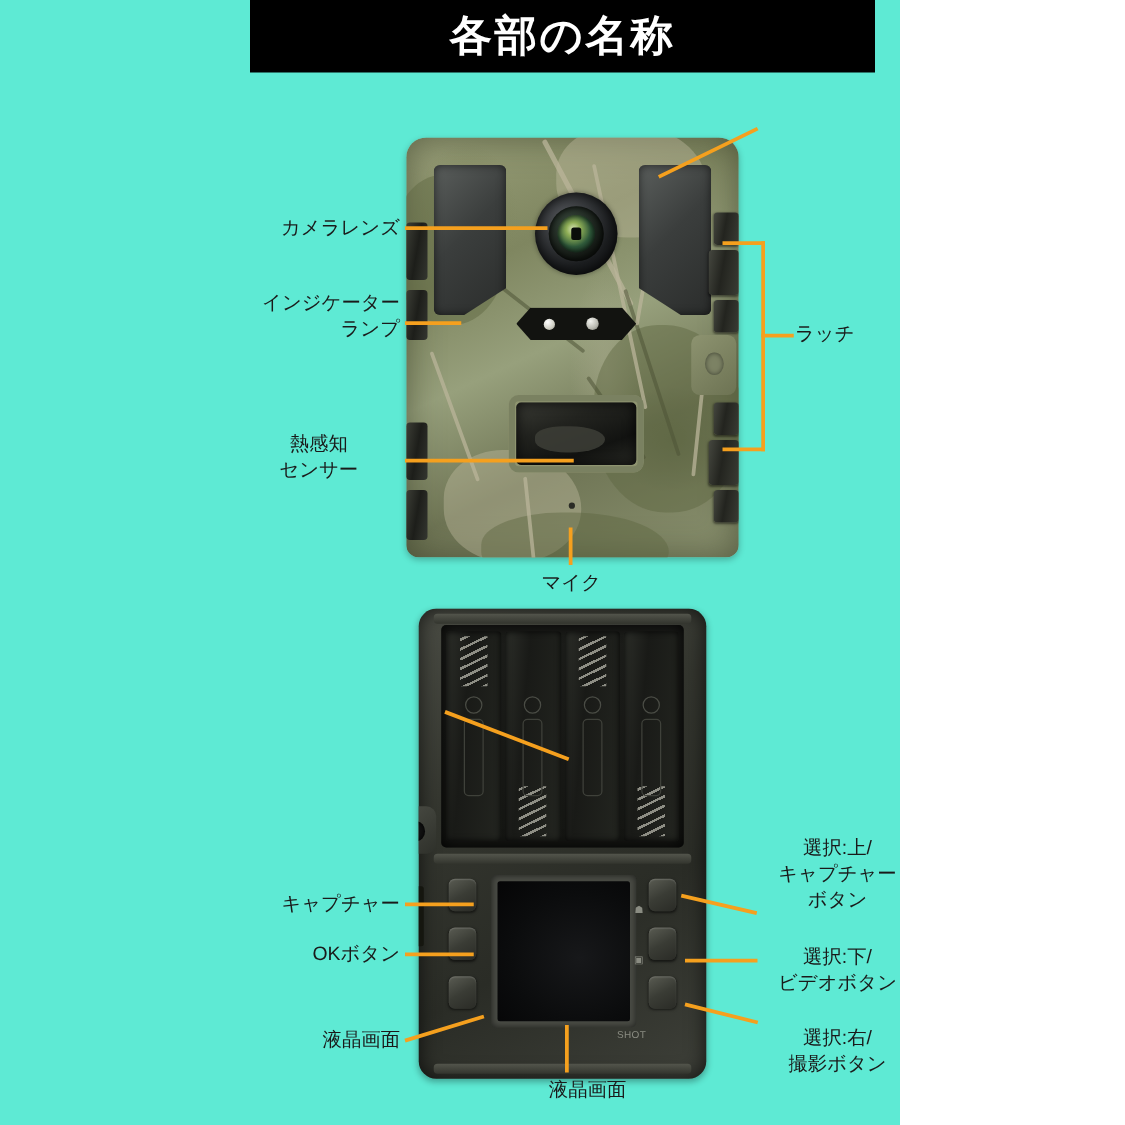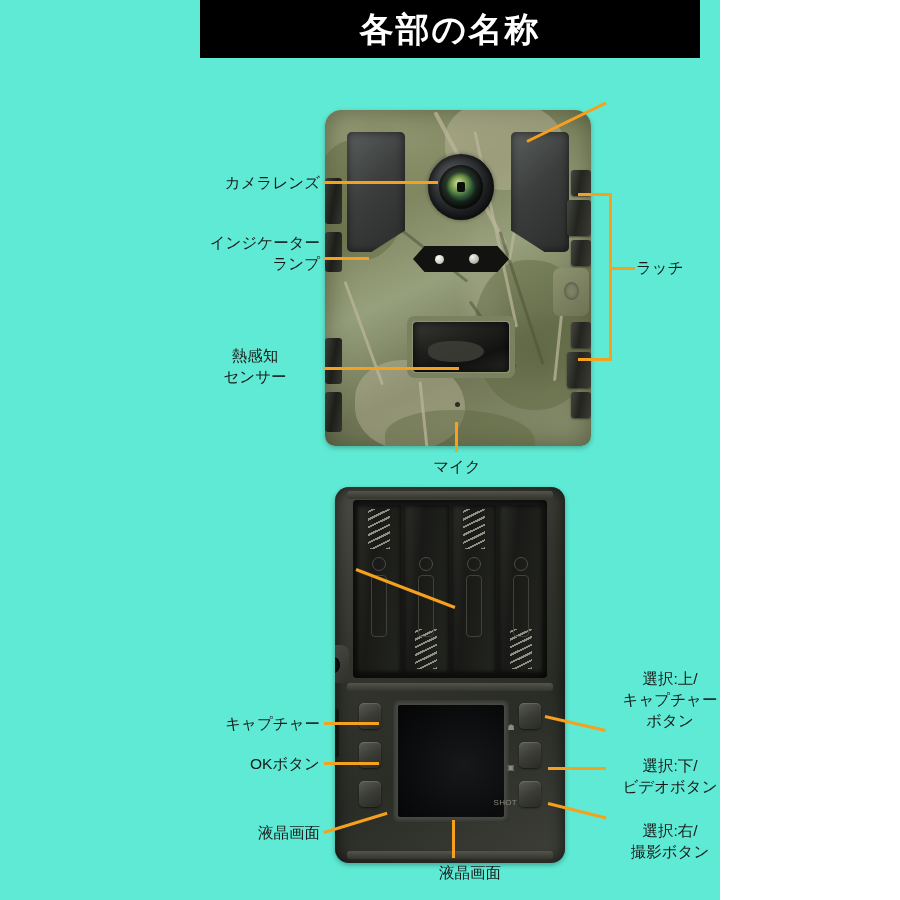--- a/index.html
+++ b/index.html
@@ -463,21 +463,21 @@
       </div>
 
       <div class="btn-col" id="btn-col-right">
         <div class="ctrl-btn"></div>
         <div class="ctrl-btn"></div>
         <div class="ctrl-btn"></div>
       </div>
 
       <div class="btn-glyph" style="right:50px; top:236px;">☗</div>
       <div class="btn-glyph" style="right:50px; top:276px;">▣</div>
-      <div class="btn-glyph" style="right:48px; top:311px;">SHOT</div>
+      <div class="btn-glyph" style="right:48px; top:336px;">SHOT</div>
 
       <div class="side-port" style="top:222px;"></div>
       <div class="mount-tab2">
         <div class="mount-hole2"></div>
       </div>
 
       <div class="lid-lip" style="bottom:4px;"></div>
     </div>
   </div>
 

